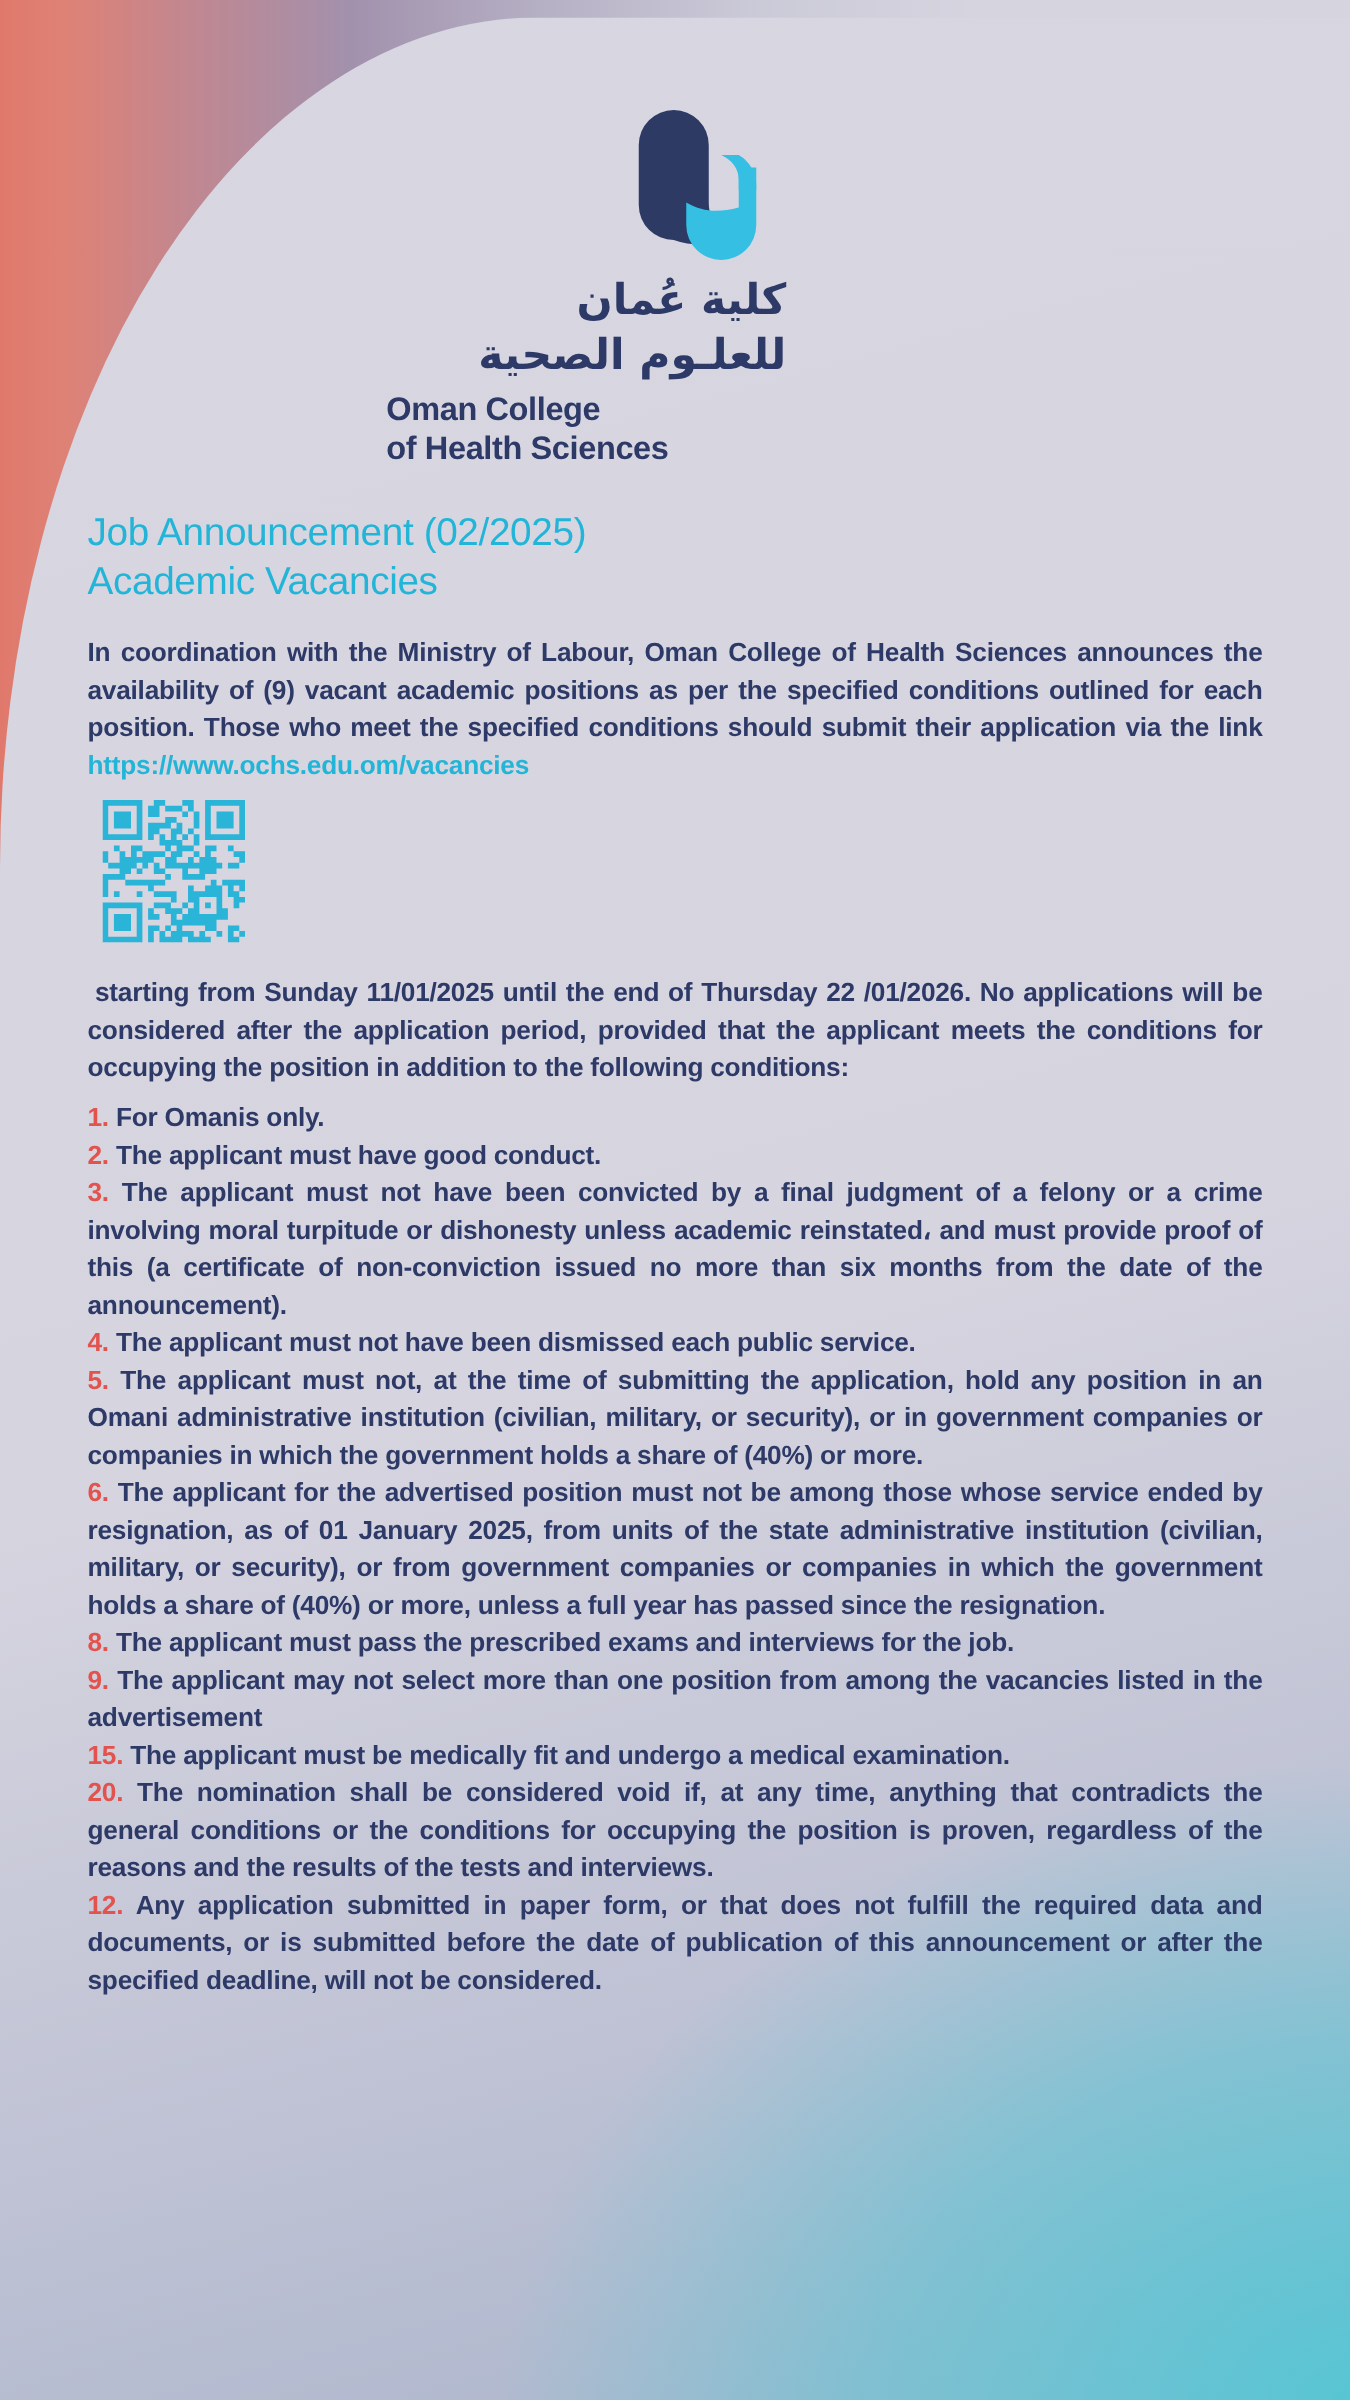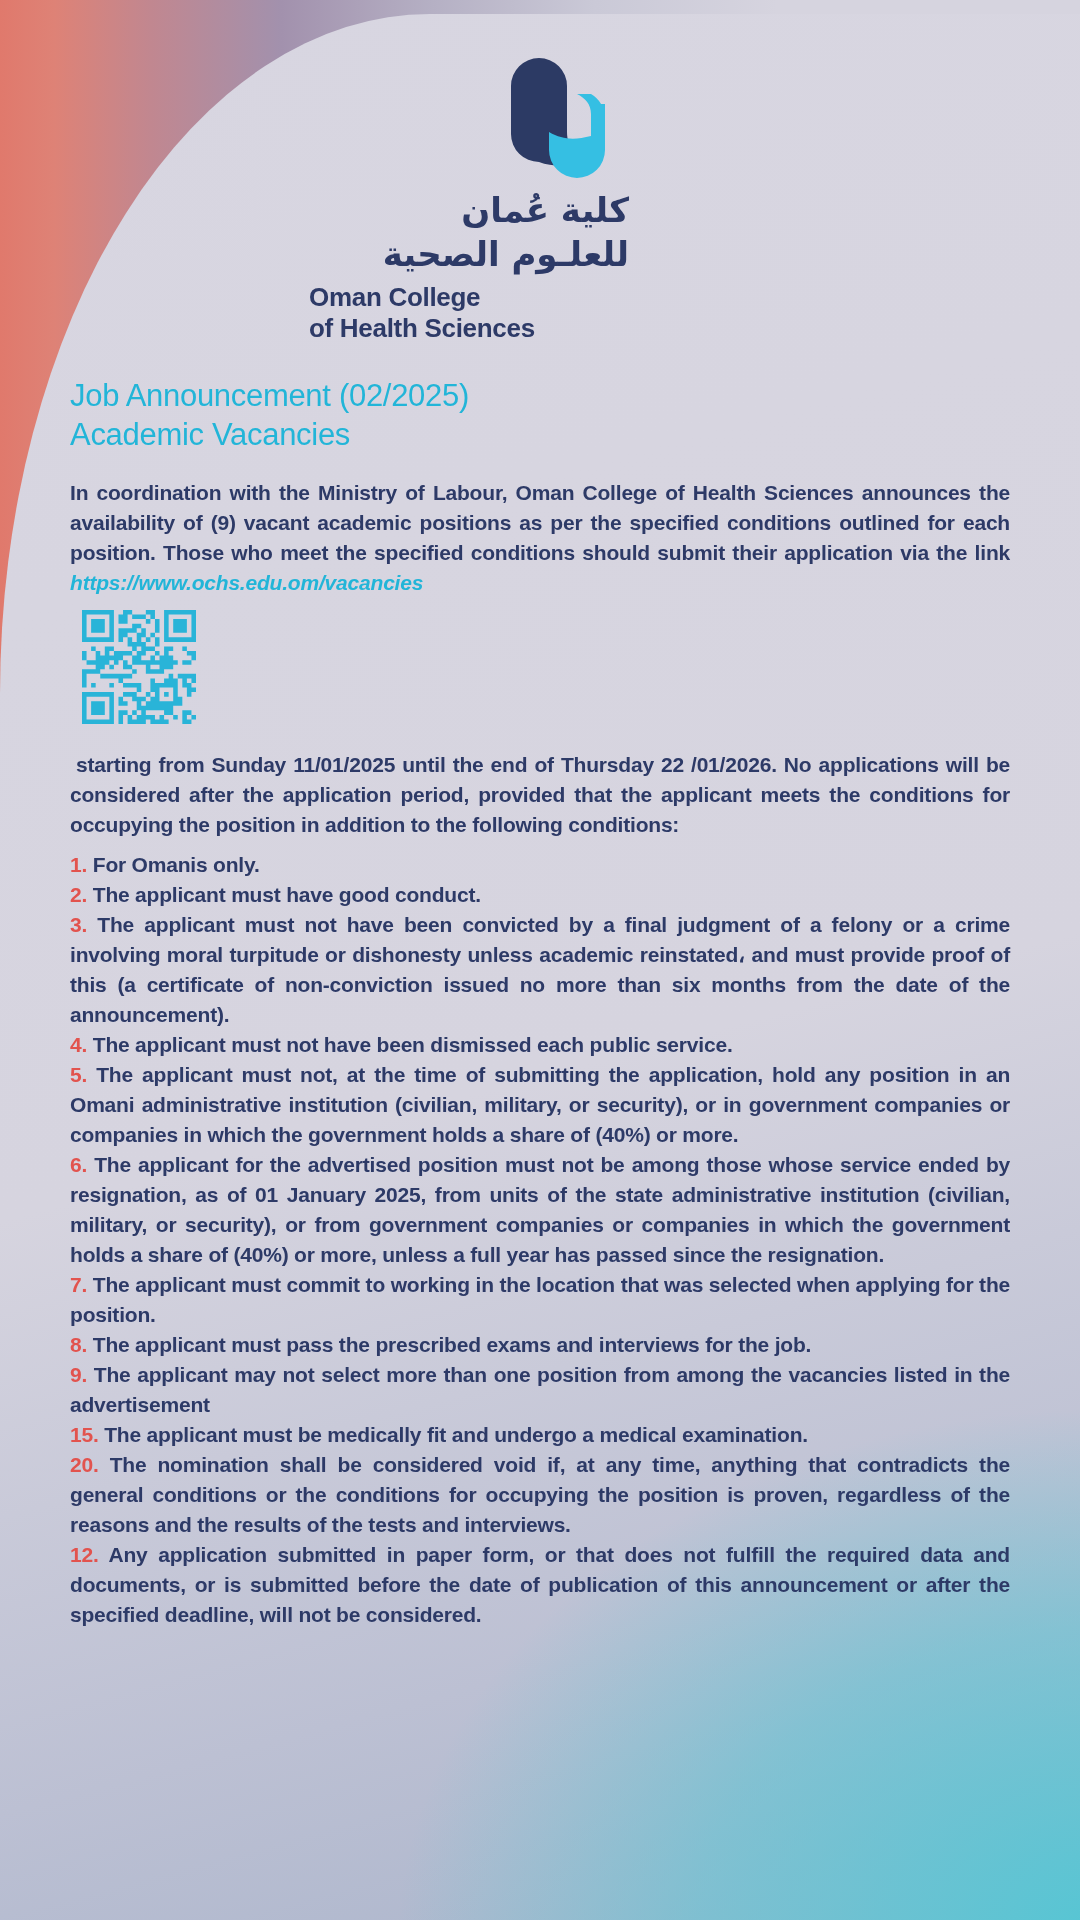--- a/index.html
+++ b/index.html
@@ -11,32 +11,32 @@
       #b5b0c4 40%, #cac9d7 55%, #d6d4df 72%, #d6d4df 100%);
   }
   .card{
     position:absolute;left:0;right:0;bottom:0;top:14px;
     border-top-left-radius:430px 680px;
     background:
       radial-gradient(1050px 780px at 103% 101%,
         #54c6d4 0%, rgba(90,198,212,.55) 40%, rgba(90,198,212,0) 68%),
       linear-gradient(165deg, #d8d6e1 0%, #d6d4df 55%, #bcc0d3 82%, #a9b4cb 100%);
   }
-  .content{position:absolute;left:0;top:0;width:1080px;padding:56px 70px 0 70px;box-sizing:border-box;}
+  .content{position:absolute;left:0;top:0;width:1080px;padding:86px 70px 0 70px;box-sizing:border-box;}
   .logo-block{width:330px;margin:0 auto 0 auto;position:relative;left:-66px;}
   .logo-icon{display:block;margin-left:190px;}
   .arabic{font-family:"DejaVu Sans",sans-serif;font-weight:bold;color:#2d3a67;
     font-size:34px;line-height:44px;text-align:right;padding-right:10px;direction:rtl;margin-top:8px;}
   .english{font-weight:bold;color:#2d3a67;font-size:26px;line-height:31px;text-align:left;margin-top:6px;letter-spacing:-.3px;}
   .title{margin-top:32px;color:#22b5d8;font-size:31px;line-height:39px;font-weight:normal;letter-spacing:-.3px;}
   p{margin:0;}
   .body-text{color:#2d3a67;font-size:21px;line-height:30px;font-weight:bold;
     text-align:justify;letter-spacing:-.2px;}
   .intro{margin-top:24px;}
-  .link{color:#22b5d8;text-decoration:none;font-weight:bold;font-style:italic;}
+  .link{color:#22b5d8;text-decoration:none;font-weight:bold;}
   .qr-wrap{margin:12px 0 26px 12px;width:114px;height:114px;}
   .period{margin-top:6px;}
   .period-first-indent{display:inline-block;width:6px;}
   .conditions{margin-top:10px;}
   .item .num{color:#e2534e;}
 </style>
 </head>
 <body>
 
 <div class="card"></div>
@@ -70,21 +70,20 @@
 
   <p class="body-text period"><span class="period-first-indent"></span><span>starting from Sunday 11/01/2025 until the end of Thursday 22 /01/2026. No applications will be considered after the application period, provided that the applicant meets the conditions for occupying the position in addition to the following conditions:</span></p>
 
   <div class="conditions">
       <p class="body-text item"><span class="num">1. </span><span>For Omanis only.</span></p>
       <p class="body-text item"><span class="num">2. </span><span>The applicant must have good conduct.</span></p>
       <p class="body-text item"><span class="num">3. </span><span>The applicant must not have been convicted by a final judgment of a felony or a crime involving moral turpitude or dishonesty unless academic reinstated، and must provide proof of this (a certificate of non-conviction issued no more than six months from the date of the announcement).</span></p>
       <p class="body-text item"><span class="num">4. </span><span>The applicant must not have been dismissed each public service.</span></p>
       <p class="body-text item"><span class="num">5. </span><span>The applicant must not, at the time of submitting the application, hold any position in an Omani administrative institution (civilian, military, or security), or in government companies or companies in which the government holds a share of (40%) or more.</span></p>
       <p class="body-text item"><span class="num">6. </span><span>The applicant for the advertised position must not be among those whose service ended by resignation, as of 01 January 2025, from units of the state administrative institution (civilian, military, or security), or from government companies or companies in which the government holds a share of (40%) or more, unless a full year has passed since the resignation.</span></p>
-      <p class="body-text item"><span class="num">7. </span><span>The applicant must commit to working in the location that was selected when applying for the position.</span></p>
       <p class="body-text item"><span class="num">8. </span><span>The applicant must pass the prescribed exams and interviews for the job.</span></p>
       <p class="body-text item"><span class="num">9. </span><span>The applicant may not select more than one position from among the vacancies listed in the advertisement</span></p>
       <p class="body-text item"><span class="num">15. </span><span>The applicant must be medically fit and undergo a medical examination.</span></p>
       <p class="body-text item"><span class="num">20. </span><span>The nomination shall be considered void if, at any time, anything that contradicts the general conditions or the conditions for occupying the position is proven, regardless of the reasons and the results of the tests and interviews.</span></p>
       <p class="body-text item"><span class="num">12. </span><span>Any application submitted in paper form, or that does not fulfill the required data and documents, or is submitted before the date of publication of this announcement or after the specified deadline, will not be considered.</span></p>
     </div>
 
 </div>
 
 </body></html>

